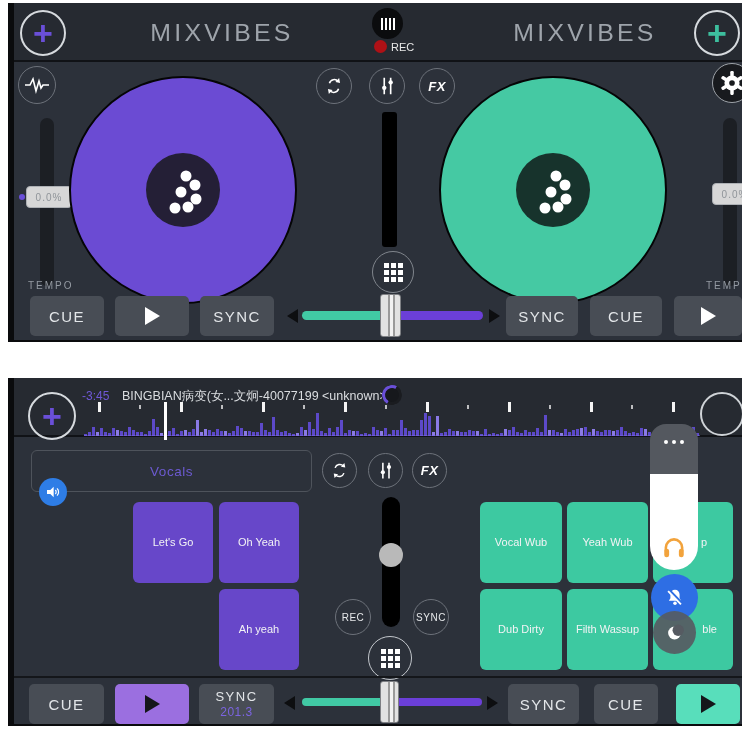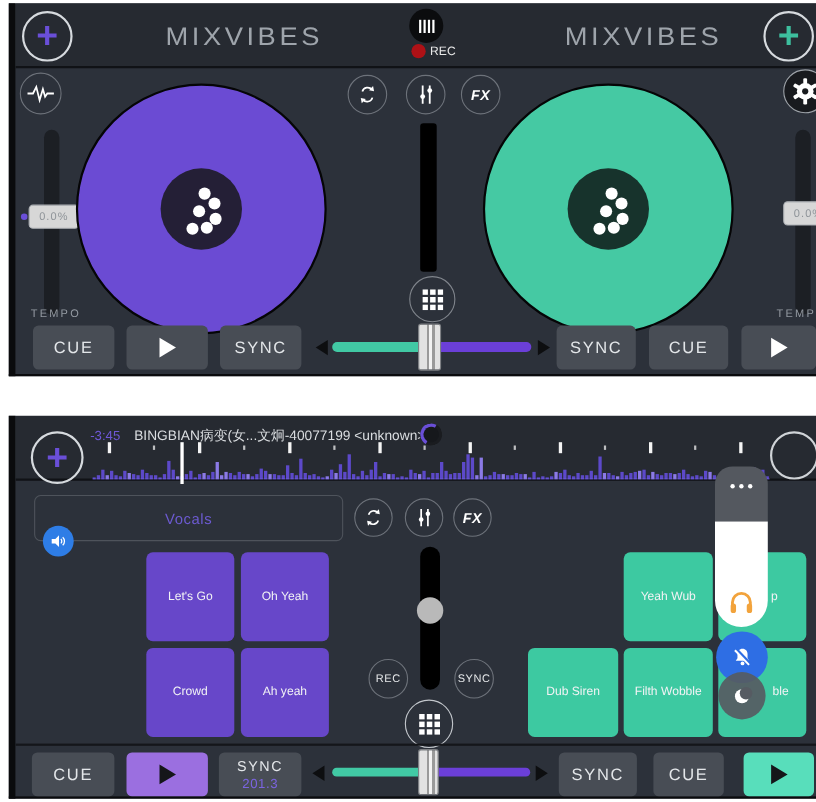--- a/index.html
+++ b/index.html
@@ -392,23 +392,20 @@
         <path d="M18 6.5a7.5 7.5 0 0 1 0 11" fill="none" stroke="#fff" stroke-width="1.8"></path>
       </svg>
     </div>
 
     <div class="pad" style="left:205px;top:124px;width:80px;height:81px;background:#6747c9;">
       <span>Oh Yeah</span>
       </div>
     <div class="pad" style="left:119px;top:124px;width:80px;height:81px;background:#6747c9;">
       <span>Let's Go</span>
       </div>
-    <div class="pad" style="left:119px;top:211px;width:80px;height:81px;background:#6747c9;">
-      <span>Crowd</span>
-      </div>
     <div class="pad" style="left:205px;top:211px;width:80px;height:81px;background:#6747c9;">
       <span>Ah yeah</span>
       </div>
 
     <div class="circle-btn" style="left:308px;top:75px;width:35px;height:35px;">
       <svg width="21" height="21" viewBox="0 0 24 24">
         <path d="M7 9 a5.5 5.5 0 0 1 9.5 -2" fill="none" stroke="#fff" stroke-width="1.7"></path>
         <polygon points="17.6,3.4 18.6,8.6 13.6,7.6" fill="#fff"></polygon>
         <path d="M17 15 a5.5 5.5 0 0 1 -9.5 2" fill="none" stroke="#fff" stroke-width="1.7"></path>
         <polygon points="6.4,20.6 5.4,15.4 10.4,16.4" fill="#fff"></polygon>
@@ -446,31 +443,34 @@
             <rect x="7" y="7" width="5" height="5"></rect>
             <rect x="14" y="7" width="5" height="5"></rect>
           <rect x="0" y="14" width="5" height="5"></rect>
             <rect x="7" y="14" width="5" height="5"></rect>
             <rect x="14" y="14" width="5" height="5"></rect>
         </g>
       </svg>
     </div>
 
 
+    <div class="pad" style="left:466px;top:124px;width:82px;height:81px;background:#3dc9a1;">
+      <span>Vocal Wub</span>
+      </div>
     <div class="pad" style="left:553px;top:124px;width:81px;height:81px;background:#3dc9a1;">
       <span>Yeah Wub</span>
       </div>
     <div class="pad frag" style="left:639px;top:124px;width:80px;height:81px;background:#3dc9a1;">
       <span style="right:26px;">p</span>
       </div>
     <div class="pad" style="left:466px;top:211px;width:82px;height:81px;background:#3dc9a1;">
-      <span>Dub Siren</span>
+      <span>Dub Dirty</span>
       </div>
     <div class="pad" style="left:553px;top:211px;width:81px;height:81px;background:#3dc9a1;">
-      <span>Filth Wobble</span>
+      <span>Filth Wassup</span>
       </div>
     <div class="pad frag" style="left:639px;top:211px;width:80px;height:81px;background:#3dc9a1;">
       <span style="right:16px;">ble</span>
       </div>
 
     <div style="position:absolute;left:636px;top:46px;width:48px;height:50px;background:#54585f;
                 border-radius:16px 16px 0 0;display:flex;justify-content:center;">
       <span class="dotrow" style="margin-top:16px;">
           <i></i>
           <i></i>

